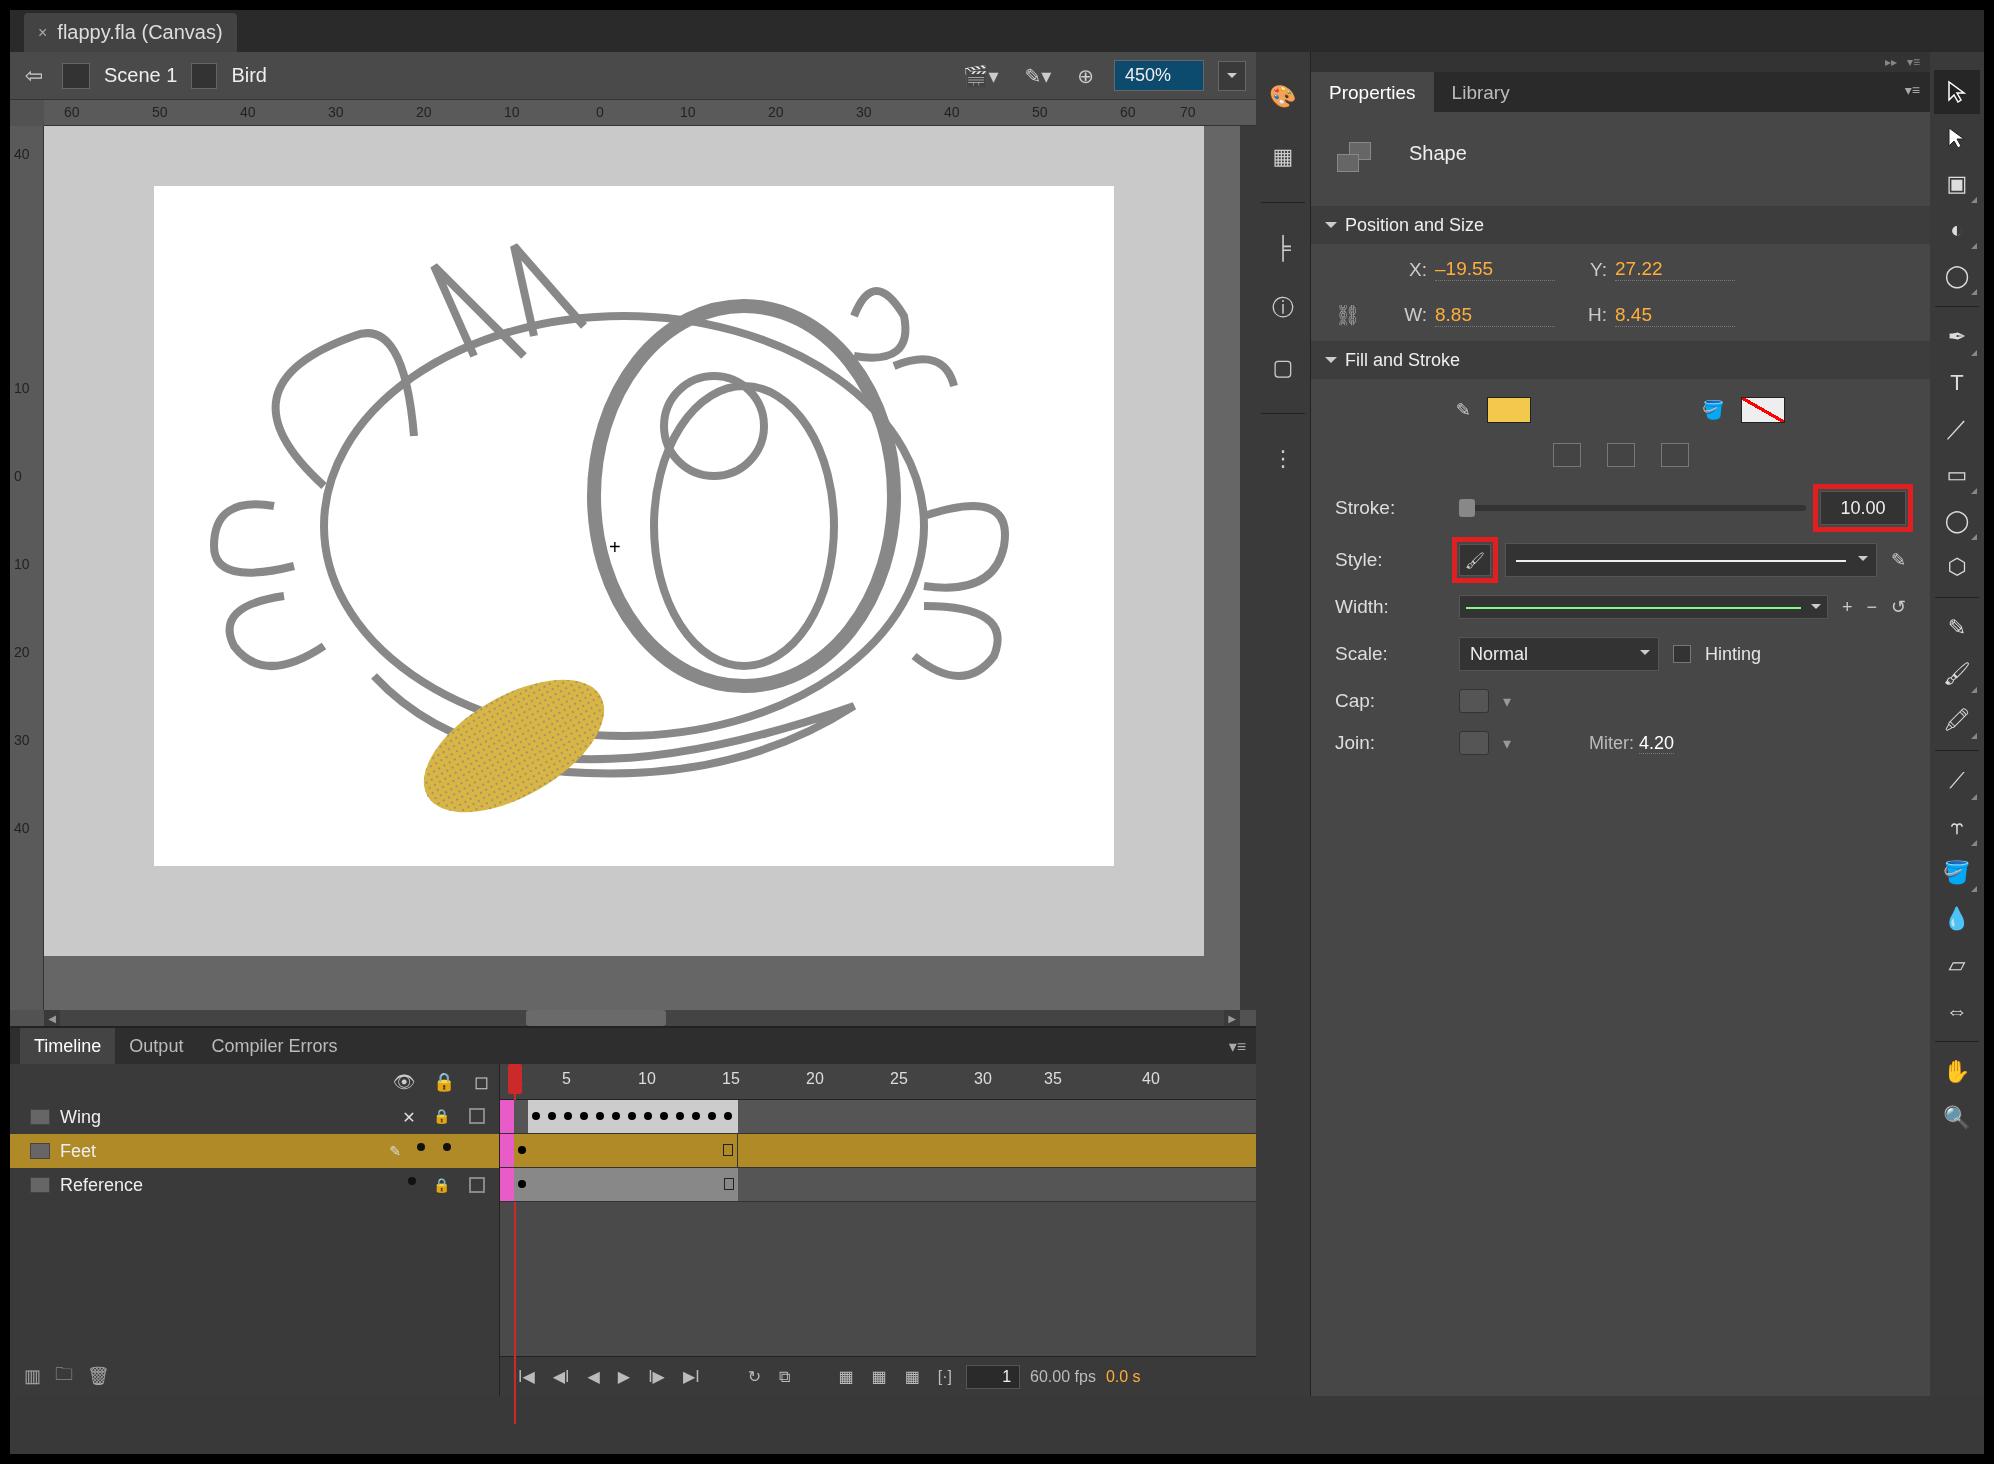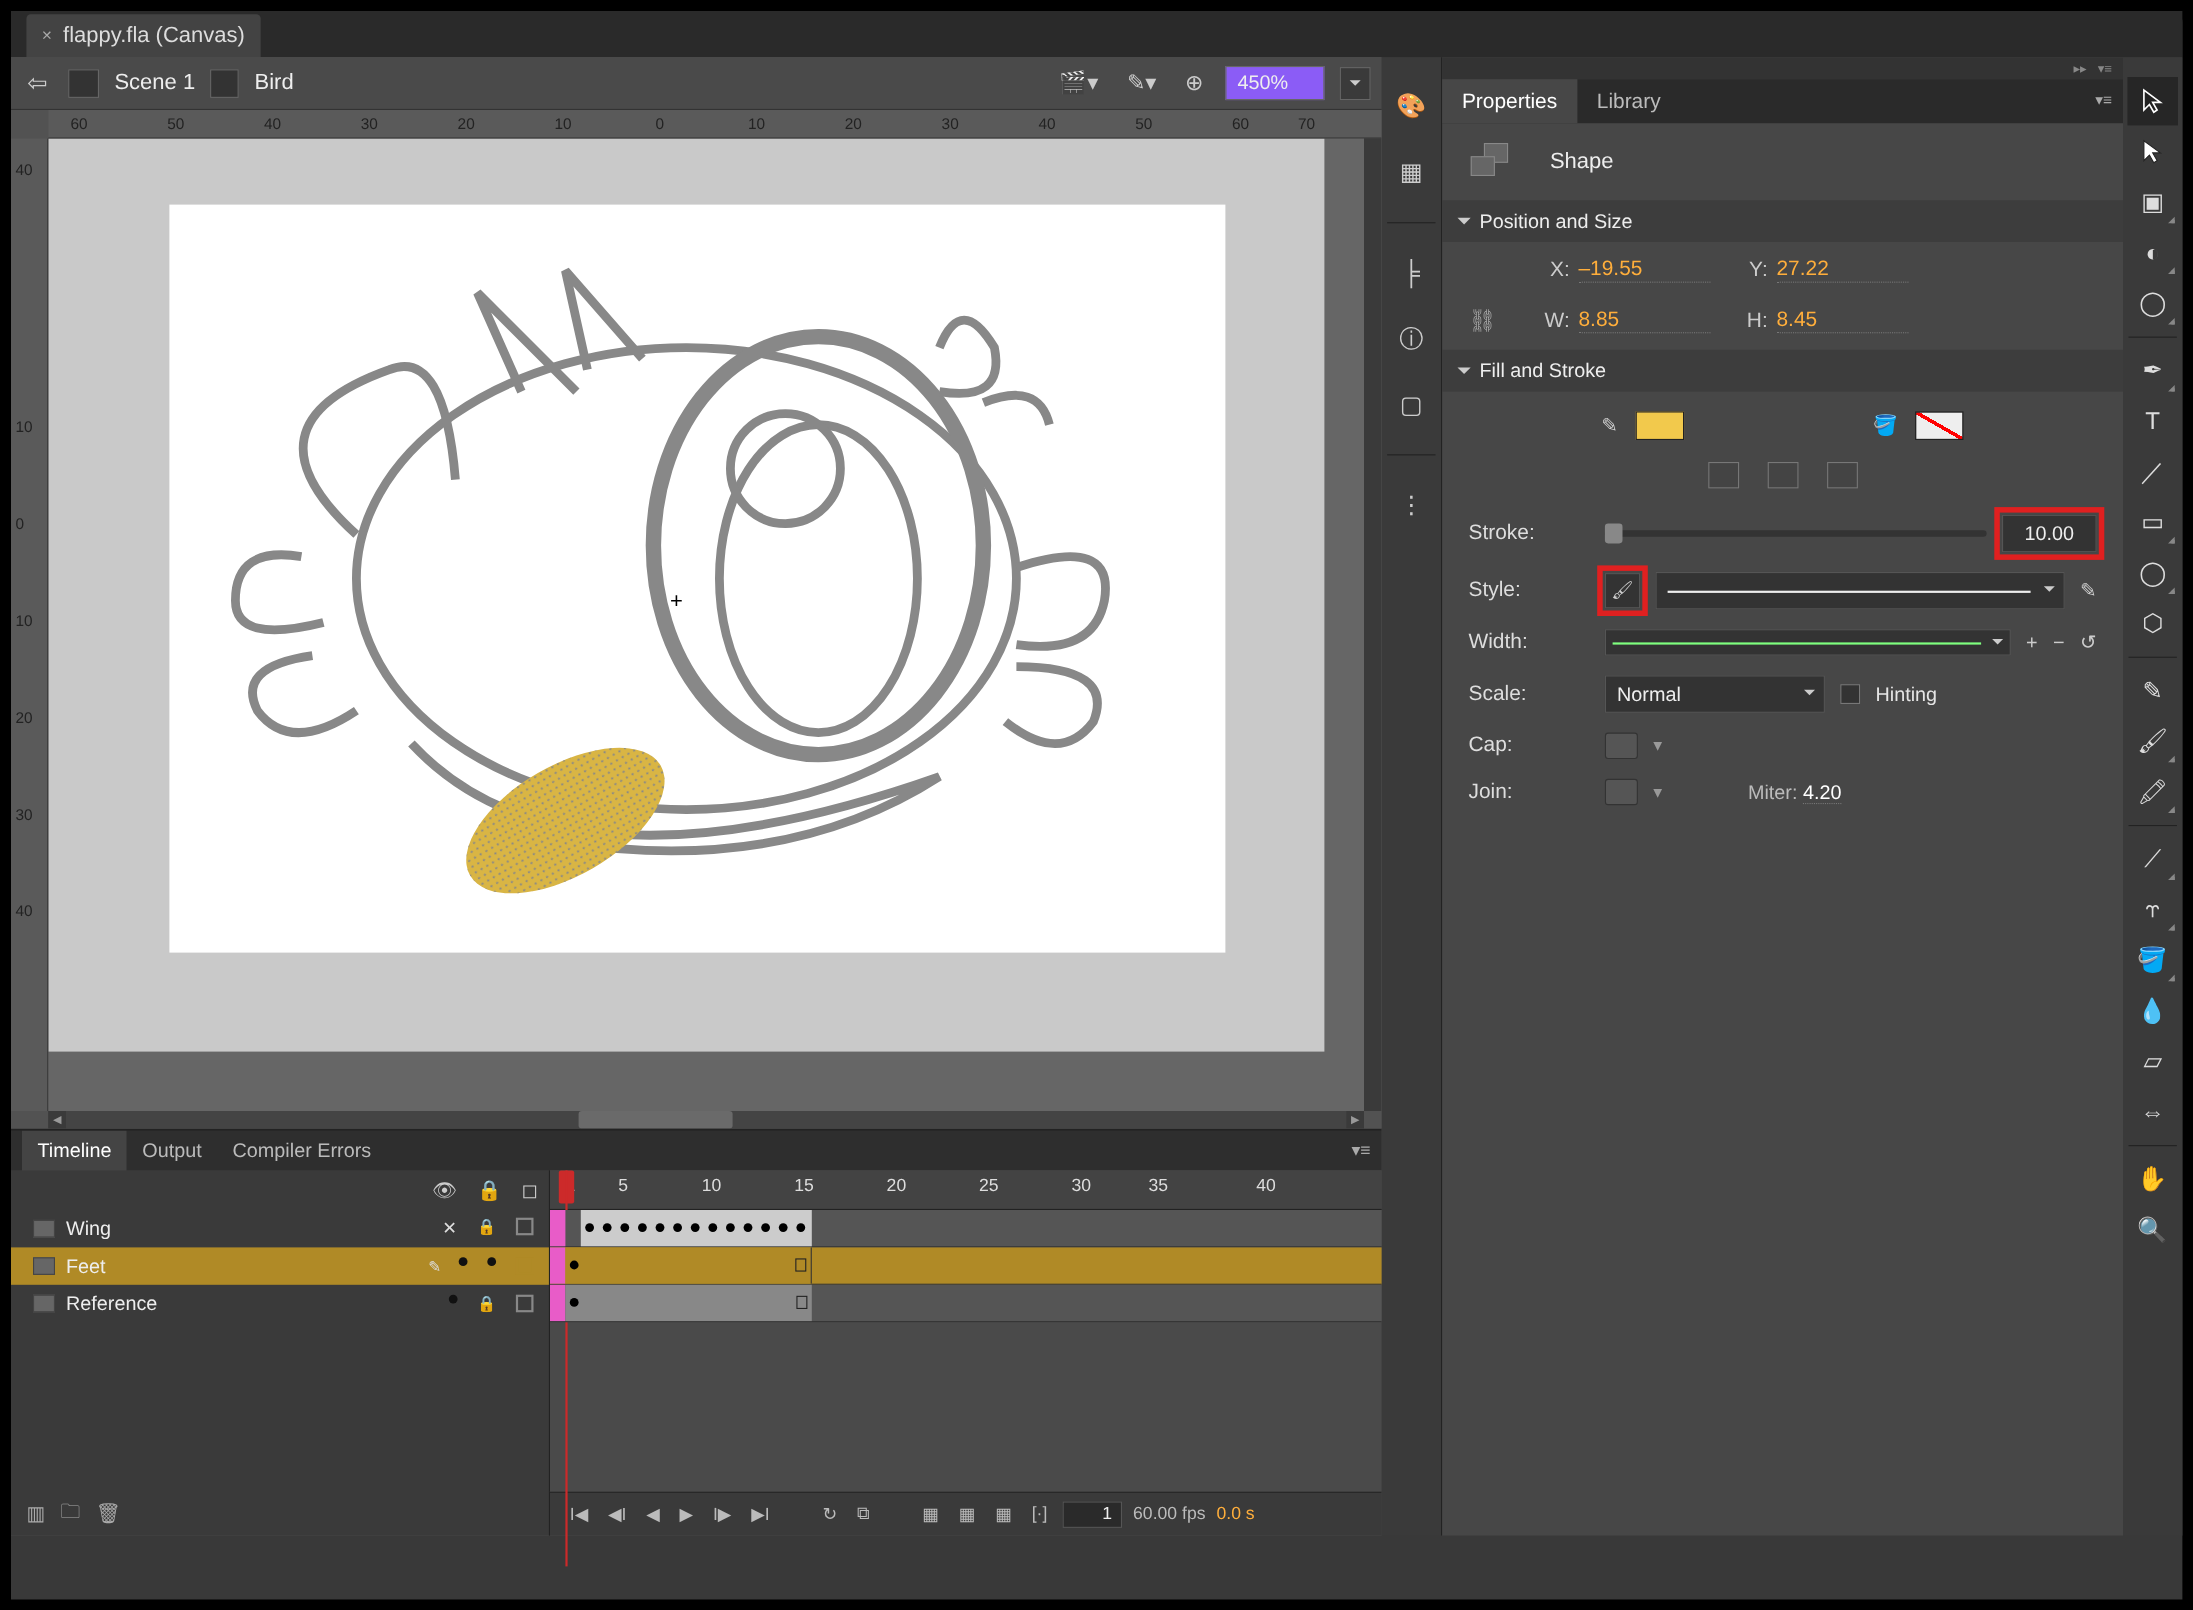--- a/index.html
+++ b/index.html
@@ -26,21 +26,21 @@
 
   
   .stage-col { flex:1; display:flex; flex-direction:column; background:#535353;}
   .edit-bar { height:48px; background:#4a4a4a; display:flex; align-items:center; padding:0 10px; gap:14px; border-bottom:1px solid #333;}
   .edit-bar .back{width:28px;height:28px;display:flex;align-items:center;justify-content:center;color:#ccc;font-size:22px;}
   .edit-bar .clapper{width:28px;height:26px;background:#333;border:1px solid #666;}
   .edit-bar .crumb{color:#eee;font-size:20px;}
   .edit-bar .symicon{width:26px;height:26px;background:#333;border:1px solid #666;}
   .edit-bar .spacer{flex:1;}
   .edit-bar .toolbtn{color:#ccc;font-size:20px;padding:0 6px;}
-  .zoom-box{background:#8b5cf6;border:1px solid #666;color:#eee;padding:4px 10px;font-size:18px;width:90px;text-align:left;}
+  .zoom-box{background:#0c4a6e;border:1px solid #666;color:#eee;padding:4px 10px;font-size:18px;width:90px;text-align:left;}
   .zoom-dd{width:28px;height:30px;background:#3a3a3a;border:1px solid #666;display:flex;align-items:center;justify-content:center;}
   .zoom-dd:after{content:"";border:5px solid transparent;border-top-color:#ccc;margin-top:4px;}
 
   .stage-area{position:relative; flex:1; overflow:hidden; background:#525252;}
   .ruler-h{position:absolute;top:0;left:34px;right:0;height:26px;background:#5a5a5a;border-bottom:1px solid #333;}
   .ruler-h span{position:absolute;top:4px;font-size:14px;color:#222;}
   .ruler-v{position:absolute;top:26px;left:0;width:34px;bottom:16px;background:#5a5a5a;border-right:1px solid #333;}
   .ruler-v span{position:absolute;left:4px;font-size:14px;color:#222;writing-mode:horizontal-tb;}
 
   .canvas-wrap{position:absolute;top:26px;left:34px;right:16px;bottom:16px;overflow:hidden;background:#666;}
@@ -102,21 +102,21 @@
   .dock-sep{width:80%;height:1px;background:#222;}
 
   
   .props{width:620px;background:#474747;display:flex;flex-direction:column;border-left:1px solid #222;}
   .props-collapse{height:20px;background:#333;display:flex;align-items:center;justify-content:flex-end;padding-right:10px;color:#888;font-size:12px;}
   .props-tabs{height:40px;display:flex;background:#2a2a2a;}
   .ptab{padding:10px 18px;color:#bbb;font-size:19px;}
   .ptab.active{background:#474747;color:#fff;}
   .ptab-menu{margin-left:auto;padding:10px;color:#aaa;font-size:14px;}
 
-  .obj-header{padding:18px 24px;display:flex;align-items:center;gap:34px;}
+  .obj-header{padding:30px 24px;display:flex;gap:34px;}
   .obj-header .thumb{width:40px;height:34px;position:relative;}
   .obj-header .thumb div{position:absolute;width:22px;height:18px;background:#666;border:1px solid #888;}
   .obj-header .thumb div:first-child{top:0;left:14px;}
   .obj-header .thumb div:last-child{top:12px;left:2px;}
   .obj-header .name{color:#eee;font-size:20px;}
 
   .section-hdr{height:38px;background:#3d3d3d;display:flex;align-items:center;padding-left:14px;color:#eee;font-size:18px;gap:8px;}
   .section-hdr:before{content:"";border:6px solid transparent;border-top-color:#ccc;margin-top:6px;}
 
   .pos-grid{padding:14px 24px;display:grid;grid-template-columns:40px 60px 120px 60px 120px;row-gap:22px;align-items:center;}

